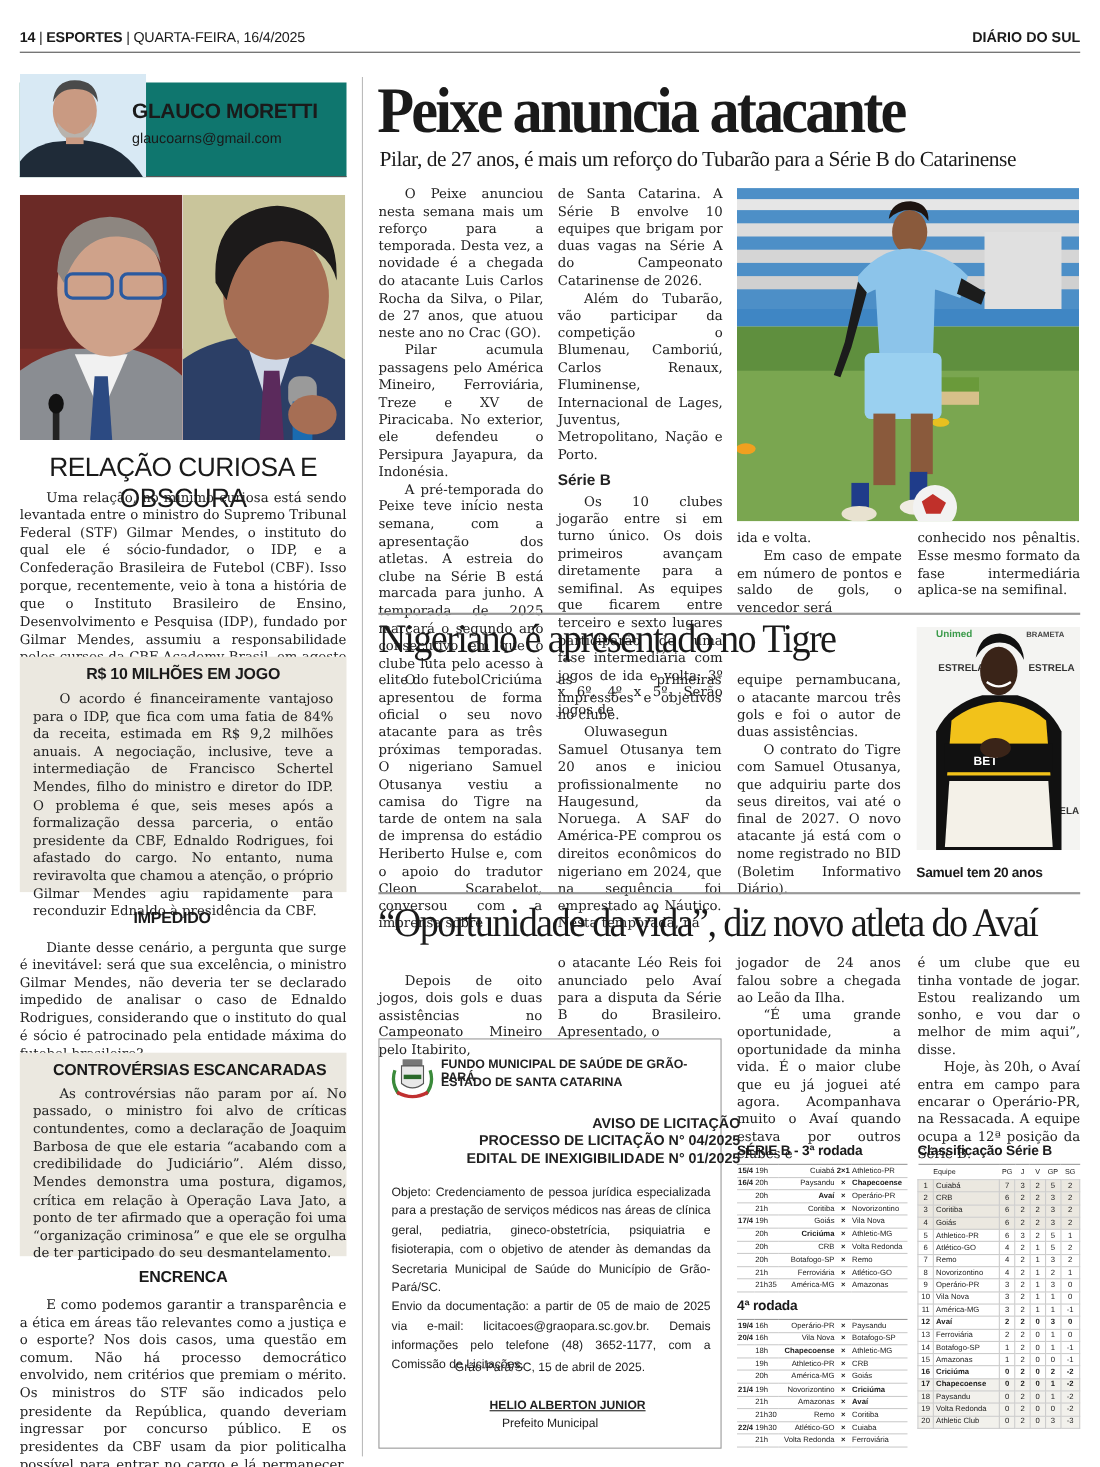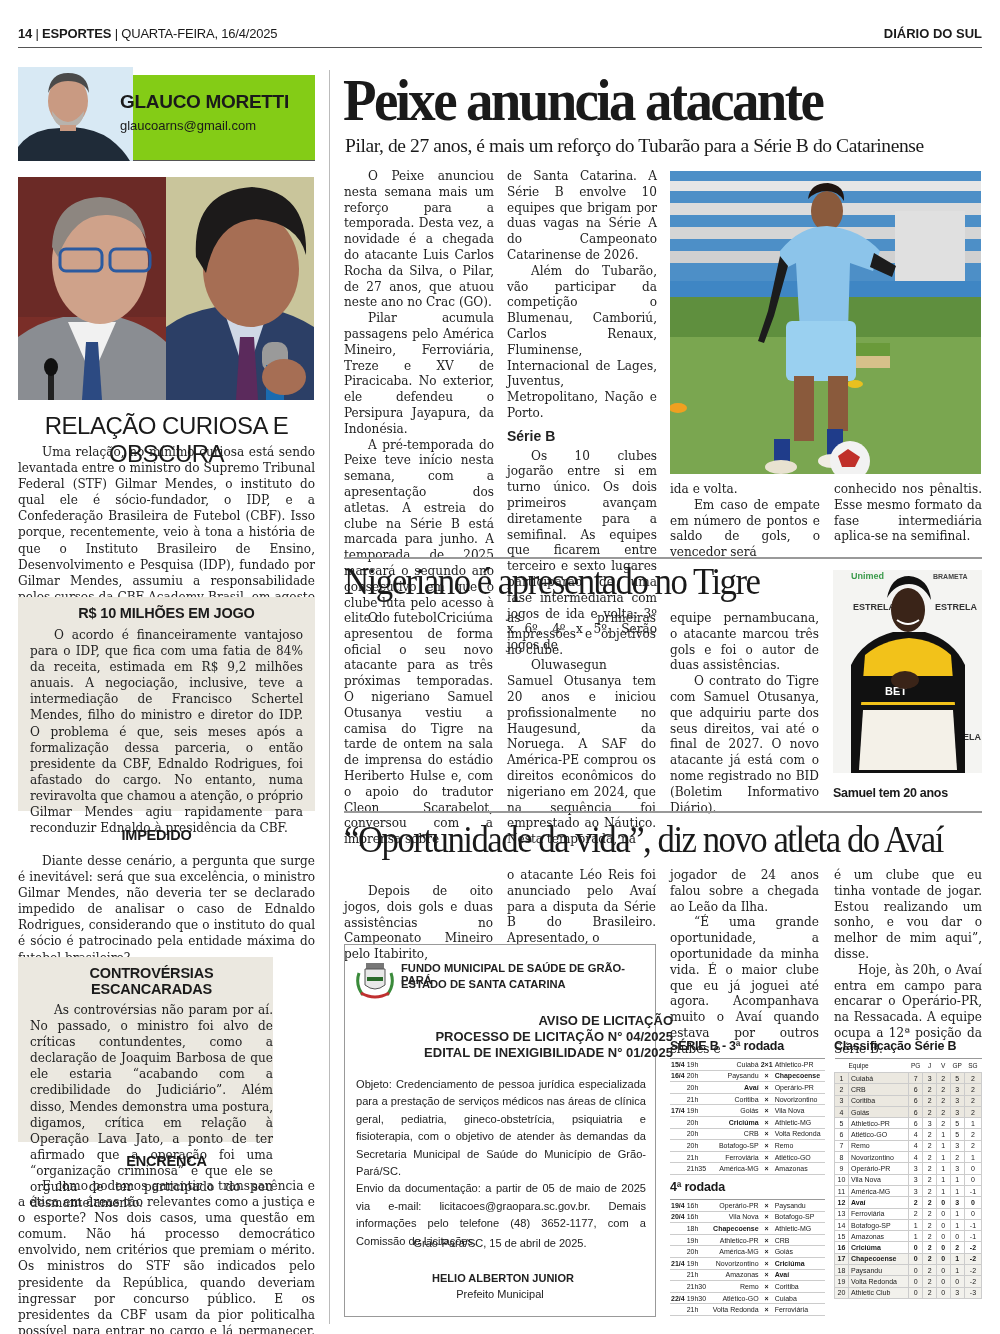--- a/index.html
+++ b/index.html
@@ -7,21 +7,21 @@
   body { position: relative; font-family: "DejaVu Serif", serif; color: #1a1a1a; }
   .abs { position: absolute; }
 
   
   #topbar { left: 18px; top: 26px; width: 964px; height: 22px; border-bottom: 1px solid #555; display: flex; justify-content: space-between; align-items: flex-start; }
   #topbar .left { font-family: "Liberation Sans", sans-serif; font-size: 13px; letter-spacing: -0.2px; }
   #topbar .left b { font-weight: bold; }
   #topbar .right { font-family: "Liberation Sans", sans-serif; font-size: 13px; font-weight: bold; }
 
   
-  #columnist { left: 18px; top: 75px; width: 297px; height: 86px; background: #84cc16; border-bottom: 1.5px solid #555; }
+  #columnist { left: 18px; top: 75px; width: 297px; height: 86px; background: #0f766e; border-bottom: 1.5px solid #555; }
   #columnist .avatar { position: absolute; left: 0; top: -8px; width: 115px; height: 94px; overflow: hidden; }
   #columnist .name { position: absolute; left: 102px; top: 16px; font-family: "Liberation Sans", sans-serif; font-weight: bold; font-size: 19px; letter-spacing: -0.3px; }
   #columnist .email { position: absolute; left: 102px; top: 43px; font-family: "Liberation Sans", sans-serif; font-size: 13px; }
 
   #photo-pair { left: 18px; top: 177px; width: 297px; height: 223px; display: flex; gap: 0; }
   #photo-pair .ph { width: 148px; height: 223px; position: relative; overflow: hidden; }
 
   #col-rule { left: 329px; top: 70px; width: 1px; height: 1254px; background: #bbb; }
 
   .lcol-text { font-family: "DejaVu Serif", serif; font-size: 12.1px; line-height: 16.1px; text-align: justify; hyphens: auto; color: #222; }
@@ -31,21 +31,21 @@
 
   #h-relacao { left: 18px; top: 412px; width: 297px; text-align: center; font-family: "Liberation Sans", sans-serif; font-size: 24px; letter-spacing: -0.5px; }
   #p-relacao { left: 18px; top: 444px; width: 297px; }
 
   #box-milhoes { left: 18px; top: 597px; width: 297px; height: 214px; padding: 8px 12px 0 12px; }
   #box-milhoes .section-h { margin-bottom: 6px; }
 
   #h-impedido { left: 8px; top: 827px; width: 297px; }
   #p-impedido { left: 18px; top: 853px; width: 297px; }
 
-  #box-contro { left: 18px; top: 957px; width: 255px; height: 185px; padding: 8px 0 0 12px; }
+  #box-contro { left: 18px; top: 957px; width: 297px; height: 185px; padding: 8px 0 0 12px; }
   #box-contro .section-h { margin-bottom: 5px; }
 
   #h-encrenca { left: 18px; top: 1153px; width: 297px; }
   #p-encrenca { left: 18px; top: 1178px; width: 297px; }
 
   
   #headline1 { left: 343px; top: 66px; font-family: "Liberation Serif", serif; font-weight: bold; font-size: 59px; letter-spacing: -2.8px; transform: scaleX(0.93); transform-origin: left top; white-space: nowrap; }
   #subhead1 { left: 345px; top: 135px; font-family: "Liberation Serif", serif; font-size: 19.5px; letter-spacing: -0.4px; white-space: nowrap; }
 
   .art-text { font-family: "DejaVu Serif", serif; font-size: 12.1px; line-height: 15.8px; text-align: justify; color: #222; }
@@ -76,21 +76,21 @@
   #a3c4 { left: 834px; top: 868px; width: 148px; }
 
   
   #notice { left: 344px; top: 944px; width: 312px; height: 373px; border: 1px solid #999; font-family: "Liberation Sans", sans-serif; font-size: 11px; color: #222; }
   #notice .crest { position: absolute; left: 10px; top: 14px; width: 40px; height: 42px; }
   #notice .org1 { position: absolute; left: 56px; top: 17px; font-weight: bold; font-size: 11.2px; }
   #notice .org2 { position: absolute; left: 56px; top: 33px; font-weight: bold; font-size: 11.2px; }
   #notice .titles { position: absolute; left: 18px; top: 68px; width: 100%; text-align: right; font-weight: bold; font-size: 13px; line-height: 16px; }
   #notice .body { position: absolute; left: 11px; top: 131px; width: 290px; text-align: justify; line-height: 17.4px; font-size: 11.1px; }
   #notice .date { position: absolute; left: 0; top: 292px; width: 100%; text-align: center; }
-  #notice .signer { position: absolute; left: 3px; top: 327px; width: 100%; text-align: center; font-weight: bold; }
+  #notice .signer { position: absolute; left: 16px; top: 327px; width: 100%; text-align: center; font-weight: bold; text-decoration: underline; }
   #notice .role { position: absolute; left: 0; top: 343px; width: 100%; text-align: center; }
 
   
   .tbl-title { font-family: "Liberation Sans", sans-serif; font-weight: bold; font-size: 12.5px; letter-spacing: -0.2px; }
   .fixtures { font-family: "Liberation Sans", sans-serif; font-size: 7px; border-collapse: collapse; width: 155px; }
   .fixtures td { height: 11.6px; border-bottom: 0.8px solid #ccc; padding: 0 1px; white-space: nowrap; }
   .fixtures tr:first-child td { border-top: 0.8px solid #999; }
   .fixtures td.d { font-weight: bold; width: 15px; }
   .fixtures td.t { width: 22px; }
   .fixtures td.h { text-align: right; width: 52px; }

